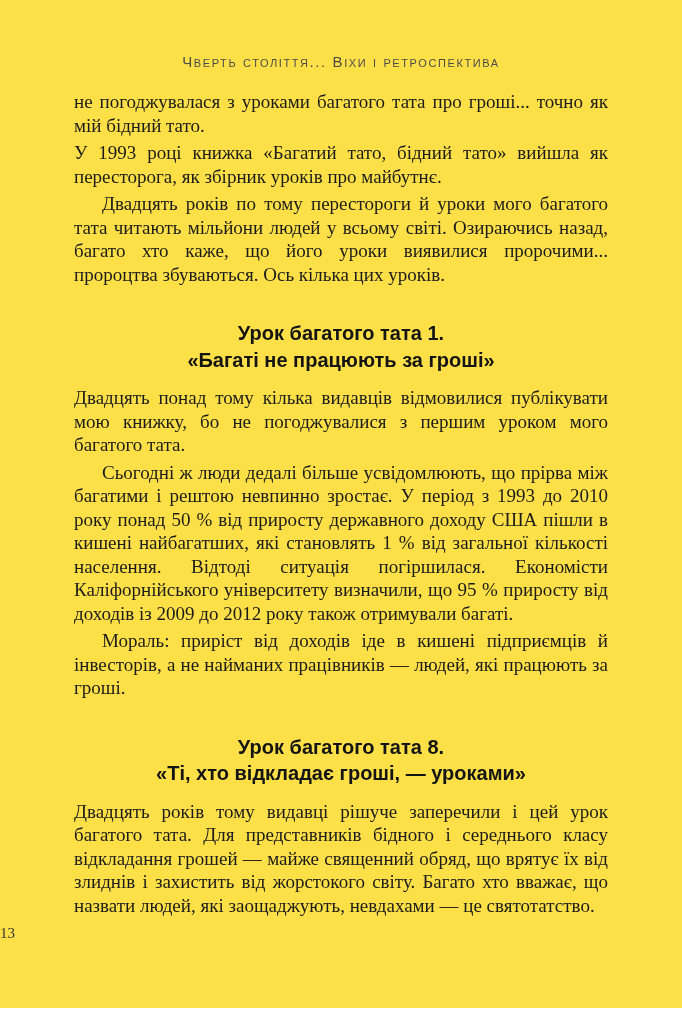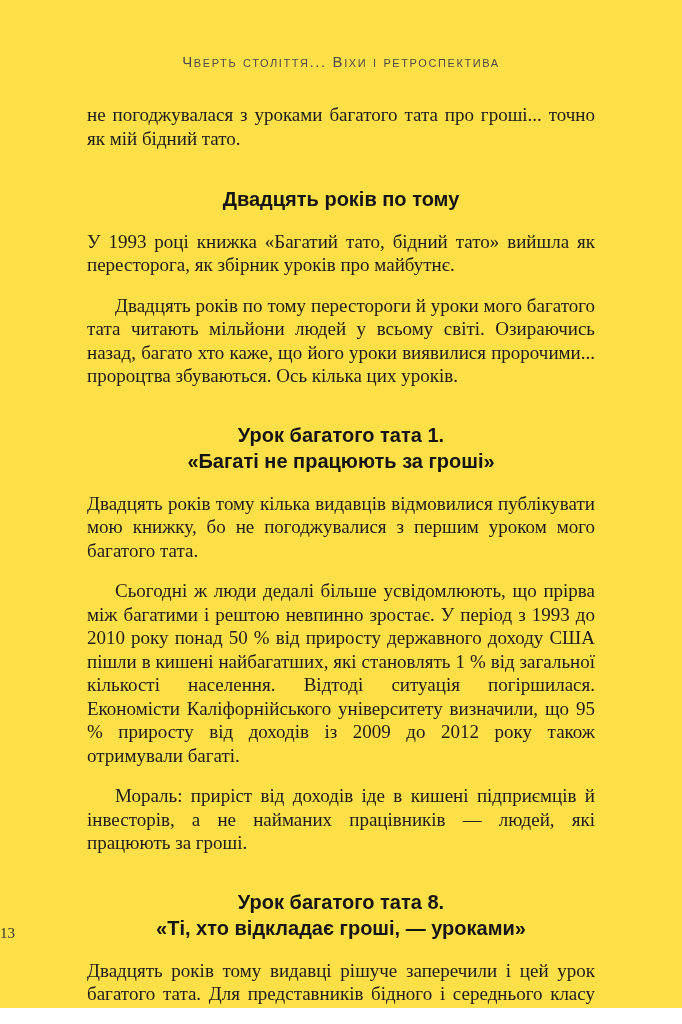--- a/index.html
+++ b/index.html
@@ -29,21 +29,21 @@
     font-size: 15px;
     color: #4b4b4b;
   }
   .content {
     position: absolute;
     top: 86px;
     left: 70px;
     width: 542px;
   }
   .content p {
-    margin: 17px;
+    margin: 4px;
     font-size: 19px;
     line-height: 23.5px;
     text-align: justify;
     hyphens: auto;
     -webkit-hyphens: auto;
   }
   .content p.indent {
     text-indent: 28px;
   }
   .section-heading {
@@ -77,32 +77,31 @@
 <body>
 
 <div class="page">
 
   <div class="running-header">Чверть століття... Віхи і ретроспектива</div>
 
   <div class="content">
 
     <p>не погоджувалася з уроками багатого тата про гроші... точно як мій бідний тато.</p>
 
-    <h2 class="section-heading first">Двадцять років по тому</h2>
 
     <p>У 1993 році книжка «Багатий тато, бідний тато» вийшла як пересторога, як збірник уроків про майбутнє.</p>
 
     <p class="indent">Двадцять років по тому перестороги й уроки мого багатого тата читають мільйони людей у всьому світі. Озираючись назад, багато хто каже, що його уроки виявилися пророчими... пророцтва збуваються. Ось кілька цих уроків.</p>
 
     <h2 class="section-heading">
       <span class="h-line">Урок багатого тата 1.</span>
       <span class="h-line">«Багаті не працюють за гроші»</span>
     </h2>
 
-    <p>Двадцять років тому кілька видавців відмовилися публікувати мою книжку, бо не погоджувалися з першим уроком мого багатого тата.</p>
+    <p>Двадцять понад тому кілька видавців відмовилися публікувати мою книжку, бо не погоджувалися з першим уроком мого багатого тата.</p>
 
     <p class="indent">Сьогодні ж люди дедалі більше усвідомлюють, що прірва між багатими і рештою невпинно зростає. У період з 1993 до 2010 року понад 50 % від приросту державного доходу США пішли в кишені найбагатших, які становлять 1 % від загальної кількості населення. Відтоді ситуація погіршилася. Економісти Каліфорнійського університету визначили, що 95 % приросту від доходів із 2009 до 2012 року також отримували багаті.</p>
 
     <p class="indent">Мораль: приріст від доходів іде в кишені підприємців й інвесторів, а не найманих працівників — людей, які працюють за гроші.</p>
 
     <h2 class="section-heading">
       <span class="h-line">Урок багатого тата 8.</span>
       <span class="h-line">«Ті, хто відкладає гроші, — уроками»</span>
     </h2>
 

